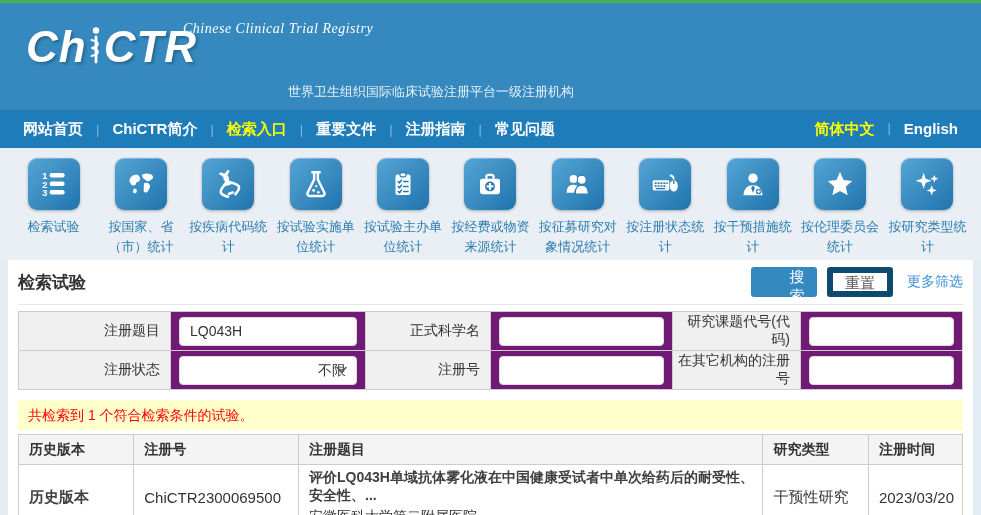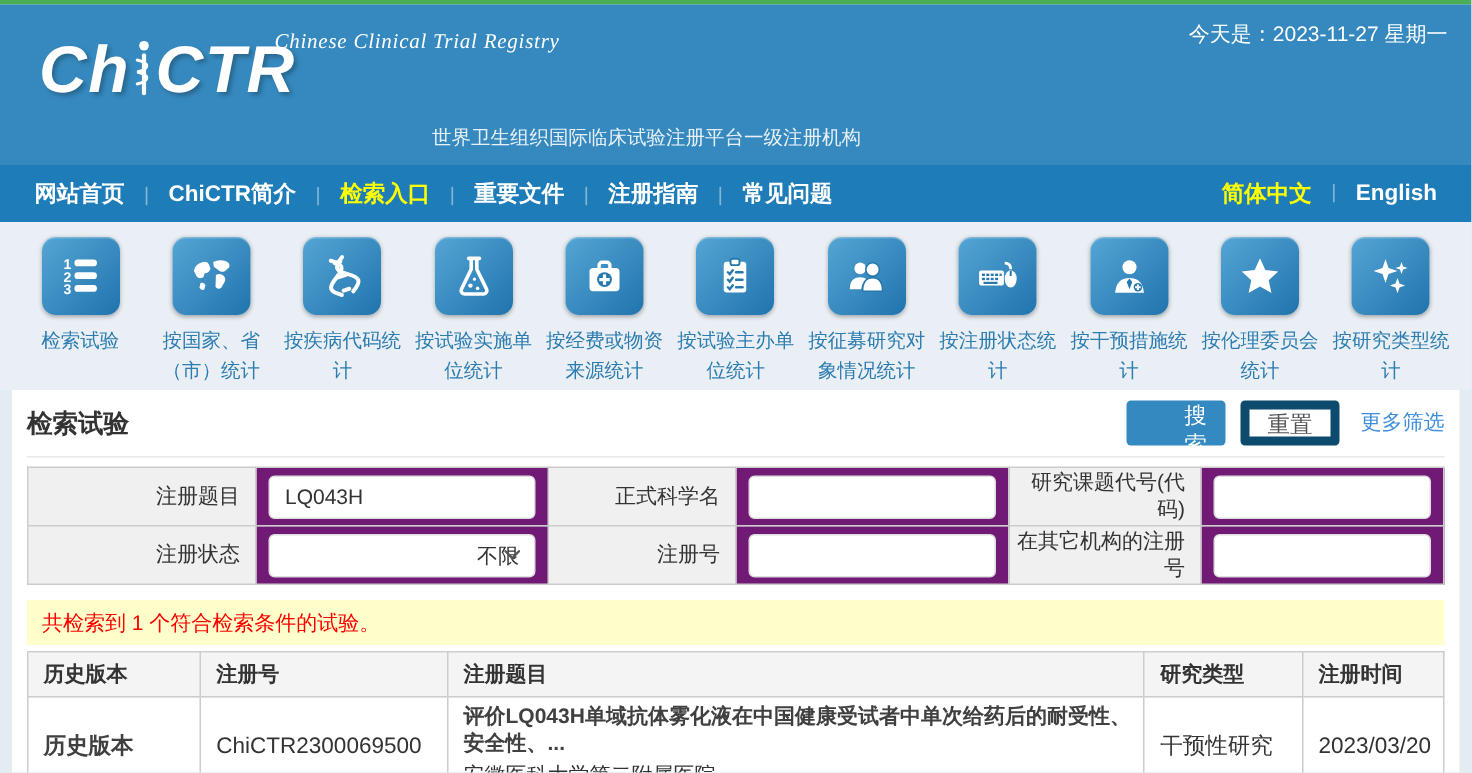--- a/index.html
+++ b/index.html
@@ -88,21 +88,20 @@
       <circle cx="7" cy="4.5" r="3.2" fill="#fff"></circle>
       <rect x="5.6" y="9.5" width="2.8" height="28" rx="1.4" fill="#fff"></rect>
       <path d="M2.5,14 C11,16 11,20 2.5,22 C11,24 11,28 2.5,30" stroke="#fff" stroke-width="2" fill="none" stroke-linecap="round"></path>
     </svg>
     <span>CTR</span>
   </div>
   <div class="title-block">
     <div class="title-en">Chinese Clinical Trial Registry</div>
   </div>
   <div class="subtitle">世界卫生组织国际临床试验注册平台一级注册机构</div>
-  <div class="date">今天是：2023-11-27 星期一</div>
 </header>
 
 <nav class="nav">
   <a>网站首页</a>
   <span class="sep"></span>
   <a>ChiCTR简介</a>
   <span class="sep"></span>
   <a class="active">检索入口</a>
   <span class="sep"></span>
   <a>重要文件</a>
@@ -166,51 +165,51 @@
         <g stroke="#fff" stroke-width="1.8" fill="none" stroke-linecap="round" stroke-linejoin="round">
           <path d="M9.3,3.2 L14.7,3.2"></path>
           <path d="M10.6,3.4 L10.6,8.6 L5.7,18.6 A1.7,1.7 0 0 0 7.2,21 L16.8,21 A1.7,1.7 0 0 0 18.3,18.6 L13.4,8.6 L13.4,3.4"></path>
         </g>
         <circle cx="10.2" cy="16.8" r="1.1" fill="#fff"></circle>
         <circle cx="13.8" cy="18.2" r="0.9" fill="#fff"></circle>
         <circle cx="12.2" cy="13.6" r="0.8" fill="#fff"></circle>
       </svg>
     </span>
     <span class="ql-label">按试验实施单位统计</span>
-  </div>
-
-  <div class="ql-item">
-    <span class="ql-icon">
-      <svg viewBox="0 0 24 24" width="32" height="32">
-        <path d="M9.3,8 L9.3,6.6 A1.5,1.5 0 0 1 10.8,5.1 L13.2,5.1 A1.5,1.5 0 0 1 14.7,6.6 L14.7,8" stroke="#fff" stroke-width="1.7" fill="none"></path>
-        <rect x="4.5" y="8" width="15" height="11.6" rx="1.8" fill="#fff"></rect>
-        <circle cx="12" cy="13.8" r="3.7" fill="#2679ae"></circle>
-        <rect x="11.2" y="11.2" width="1.6" height="5.2" fill="#fff"></rect>
-        <rect x="9.4" y="13" width="5.2" height="1.6" fill="#fff"></rect>
-      </svg>
-    </span>
-    <span class="ql-label">按经费或物资来源统计</span>
   </div>
 
   <div class="ql-item">
     <span class="ql-icon">
       <svg viewBox="0 0 24 24" width="30" height="30">
         <rect x="6" y="4.4" width="12" height="16.4" rx="1.6" fill="#fff"></rect>
         <rect x="9.6" y="2.8" width="4.8" height="3.4" rx="1.2" fill="#fff" stroke="#2679ae" stroke-width="1"></rect>
         <g stroke="#2679ae" stroke-width="1.3" fill="none" stroke-linecap="round">
           <path d="M8.2,10 L9.2,11 L10.8,8.9"></path>
             <path d="M12.6,10 L16,10"></path>
           <path d="M8.2,14 L9.2,15 L10.8,12.9"></path>
             <path d="M12.6,14 L16,14"></path>
           <path d="M8.2,18 L9.2,19 L10.8,16.9"></path>
             <path d="M12.6,18 L16,18"></path>
         </g>
       </svg>
     </span>
     <span class="ql-label">按试验主办单位统计</span>
+  </div>
+
+  <div class="ql-item">
+    <span class="ql-icon">
+      <svg viewBox="0 0 24 24" width="32" height="32">
+        <path d="M9.3,8 L9.3,6.6 A1.5,1.5 0 0 1 10.8,5.1 L13.2,5.1 A1.5,1.5 0 0 1 14.7,6.6 L14.7,8" stroke="#fff" stroke-width="1.7" fill="none"></path>
+        <rect x="4.5" y="8" width="15" height="11.6" rx="1.8" fill="#fff"></rect>
+        <circle cx="12" cy="13.8" r="3.7" fill="#2679ae"></circle>
+        <rect x="11.2" y="11.2" width="1.6" height="5.2" fill="#fff"></rect>
+        <rect x="9.4" y="13" width="5.2" height="1.6" fill="#fff"></rect>
+      </svg>
+    </span>
+    <span class="ql-label">按经费或物资来源统计</span>
   </div>
 
   <div class="ql-item">
     <span class="ql-icon">
       <svg viewBox="0 0 24 24" width="32" height="32" fill="#fff">
         <circle cx="8.6" cy="8.2" r="2.9"></circle>
         <path d="M3.4,18.6 Q3.4,12.6 8.6,12.6 Q11,12.6 12.2,13.9 Q9.3,15.6 9.1,18.6 Z"></path>
         <circle cx="14.8" cy="8.8" r="3.4" stroke="#2679ae" stroke-width="0.8"></circle>
         <path d="M9.8,19.6 Q9.8,12.9 14.8,12.9 Q19.8,12.9 19.8,19.6 Z" stroke="#2679ae" stroke-width="0.8"></path>
       </svg>

